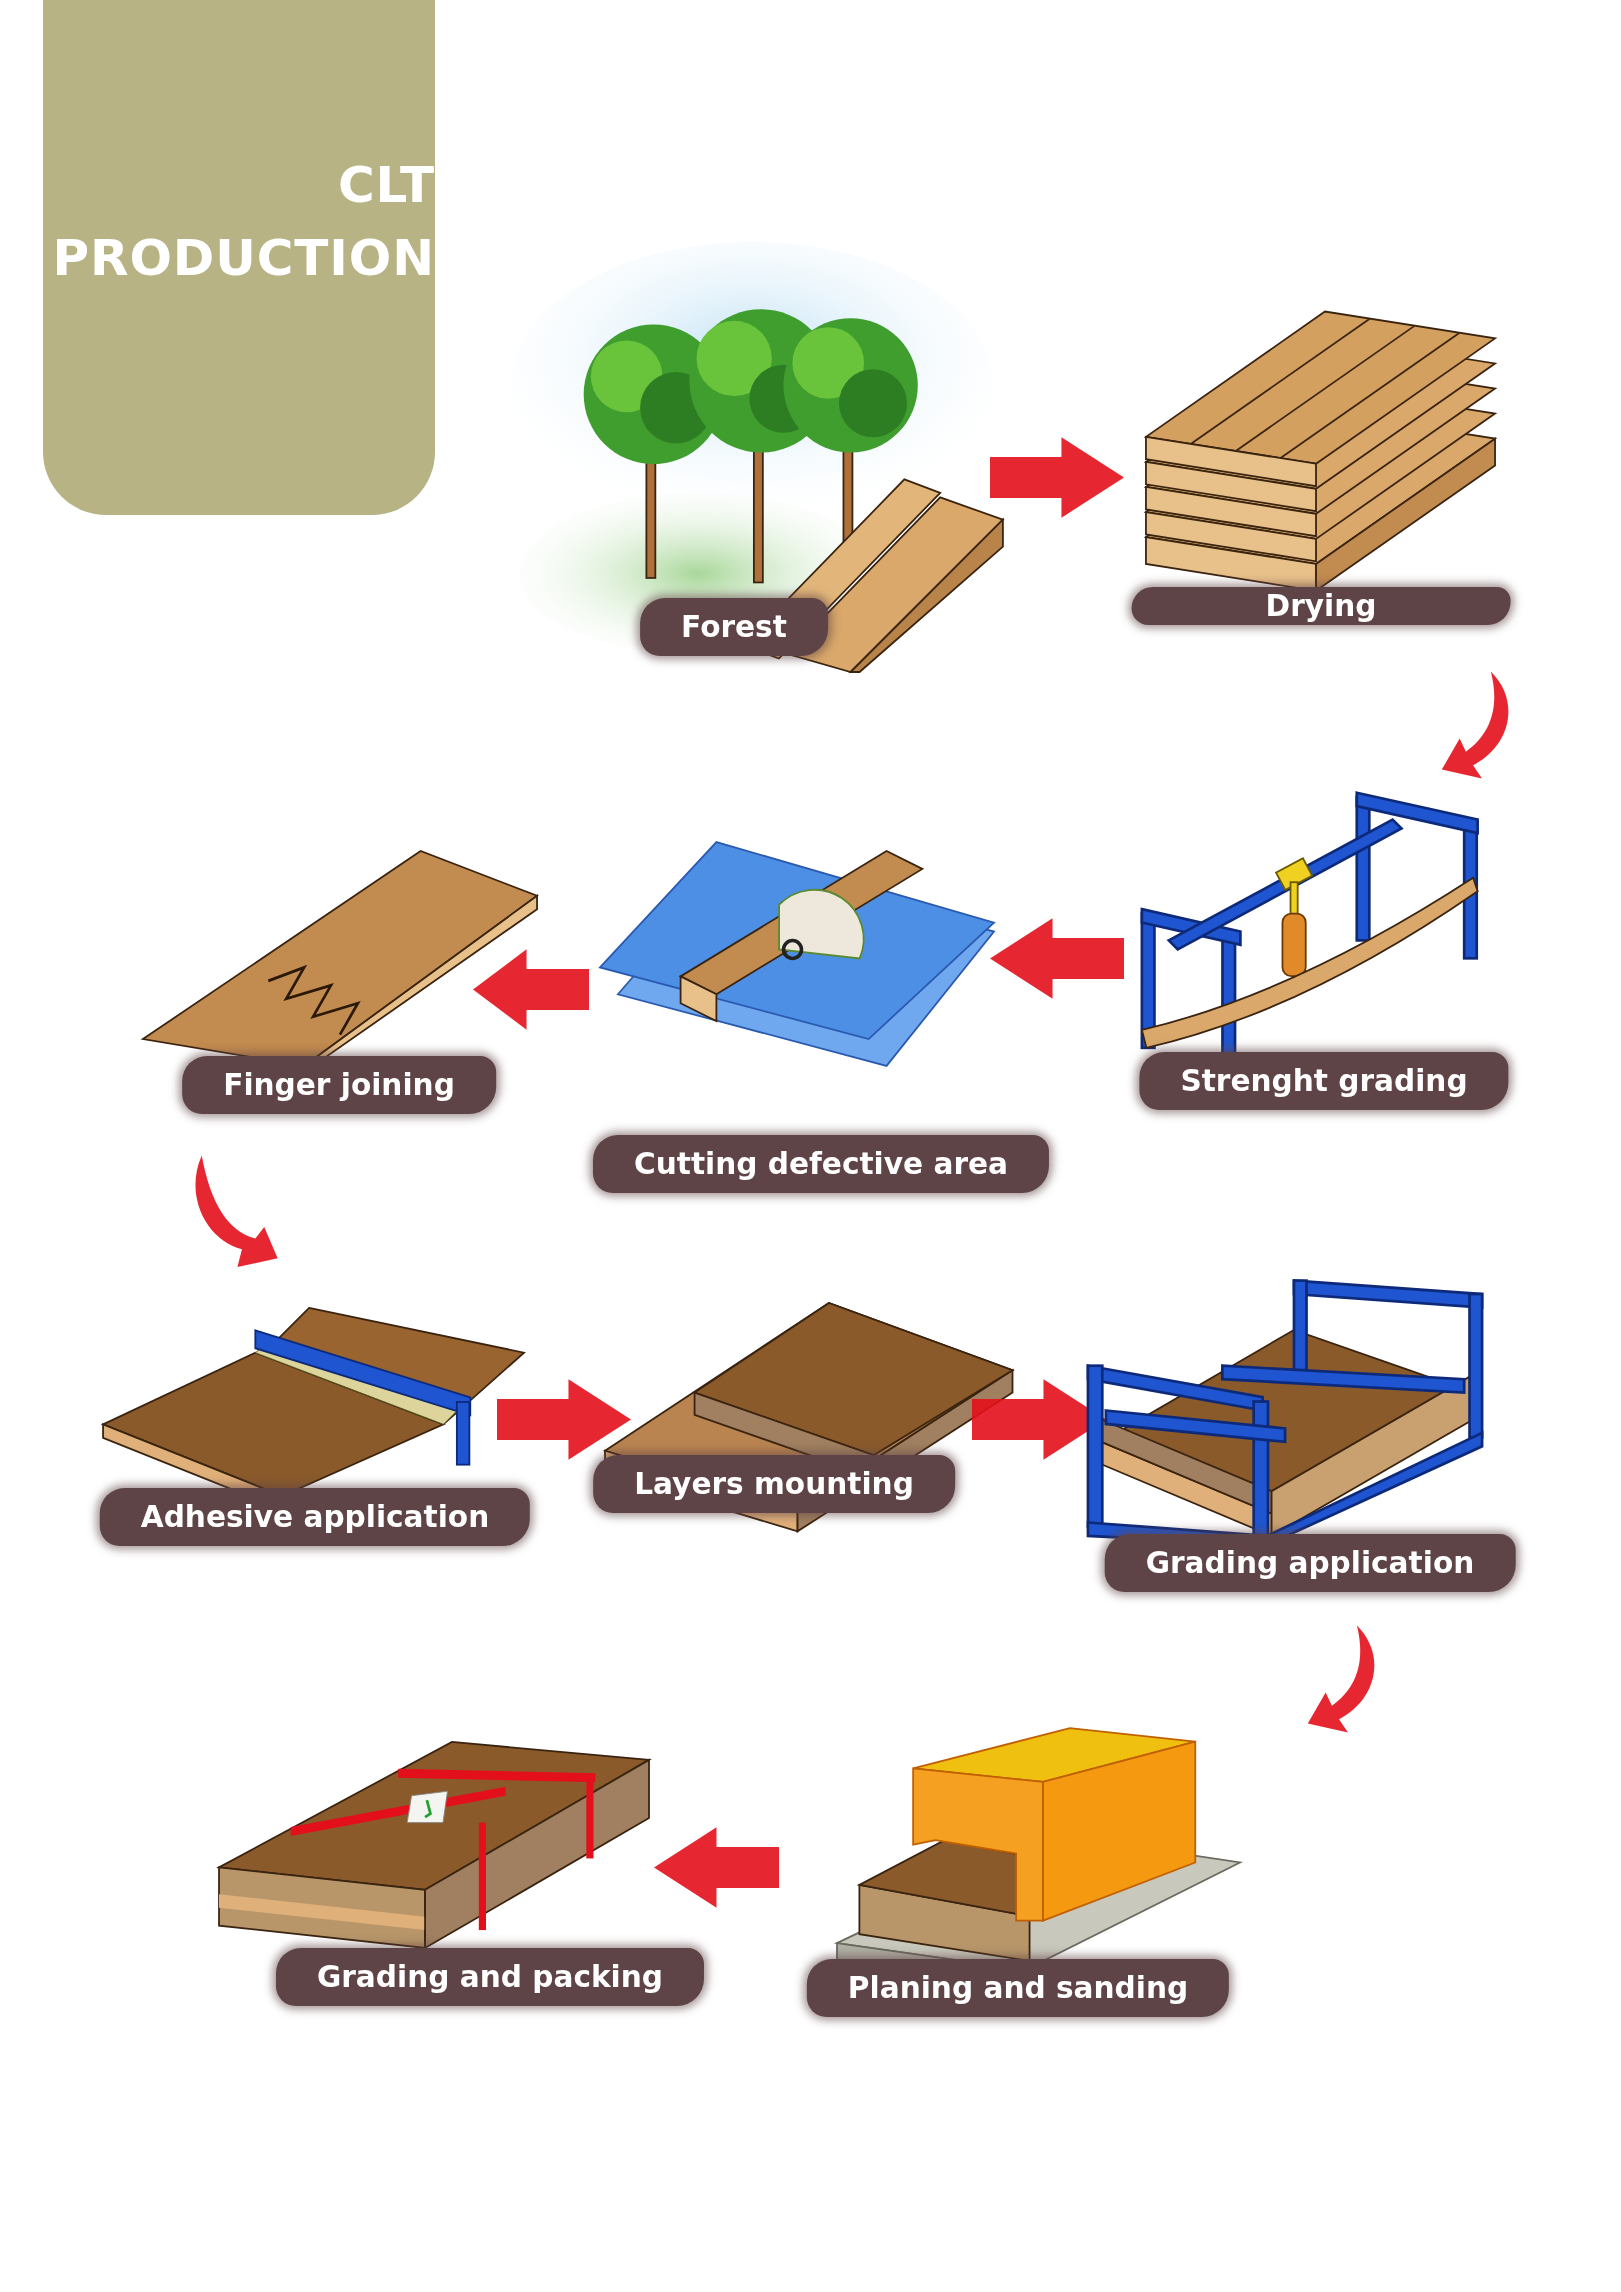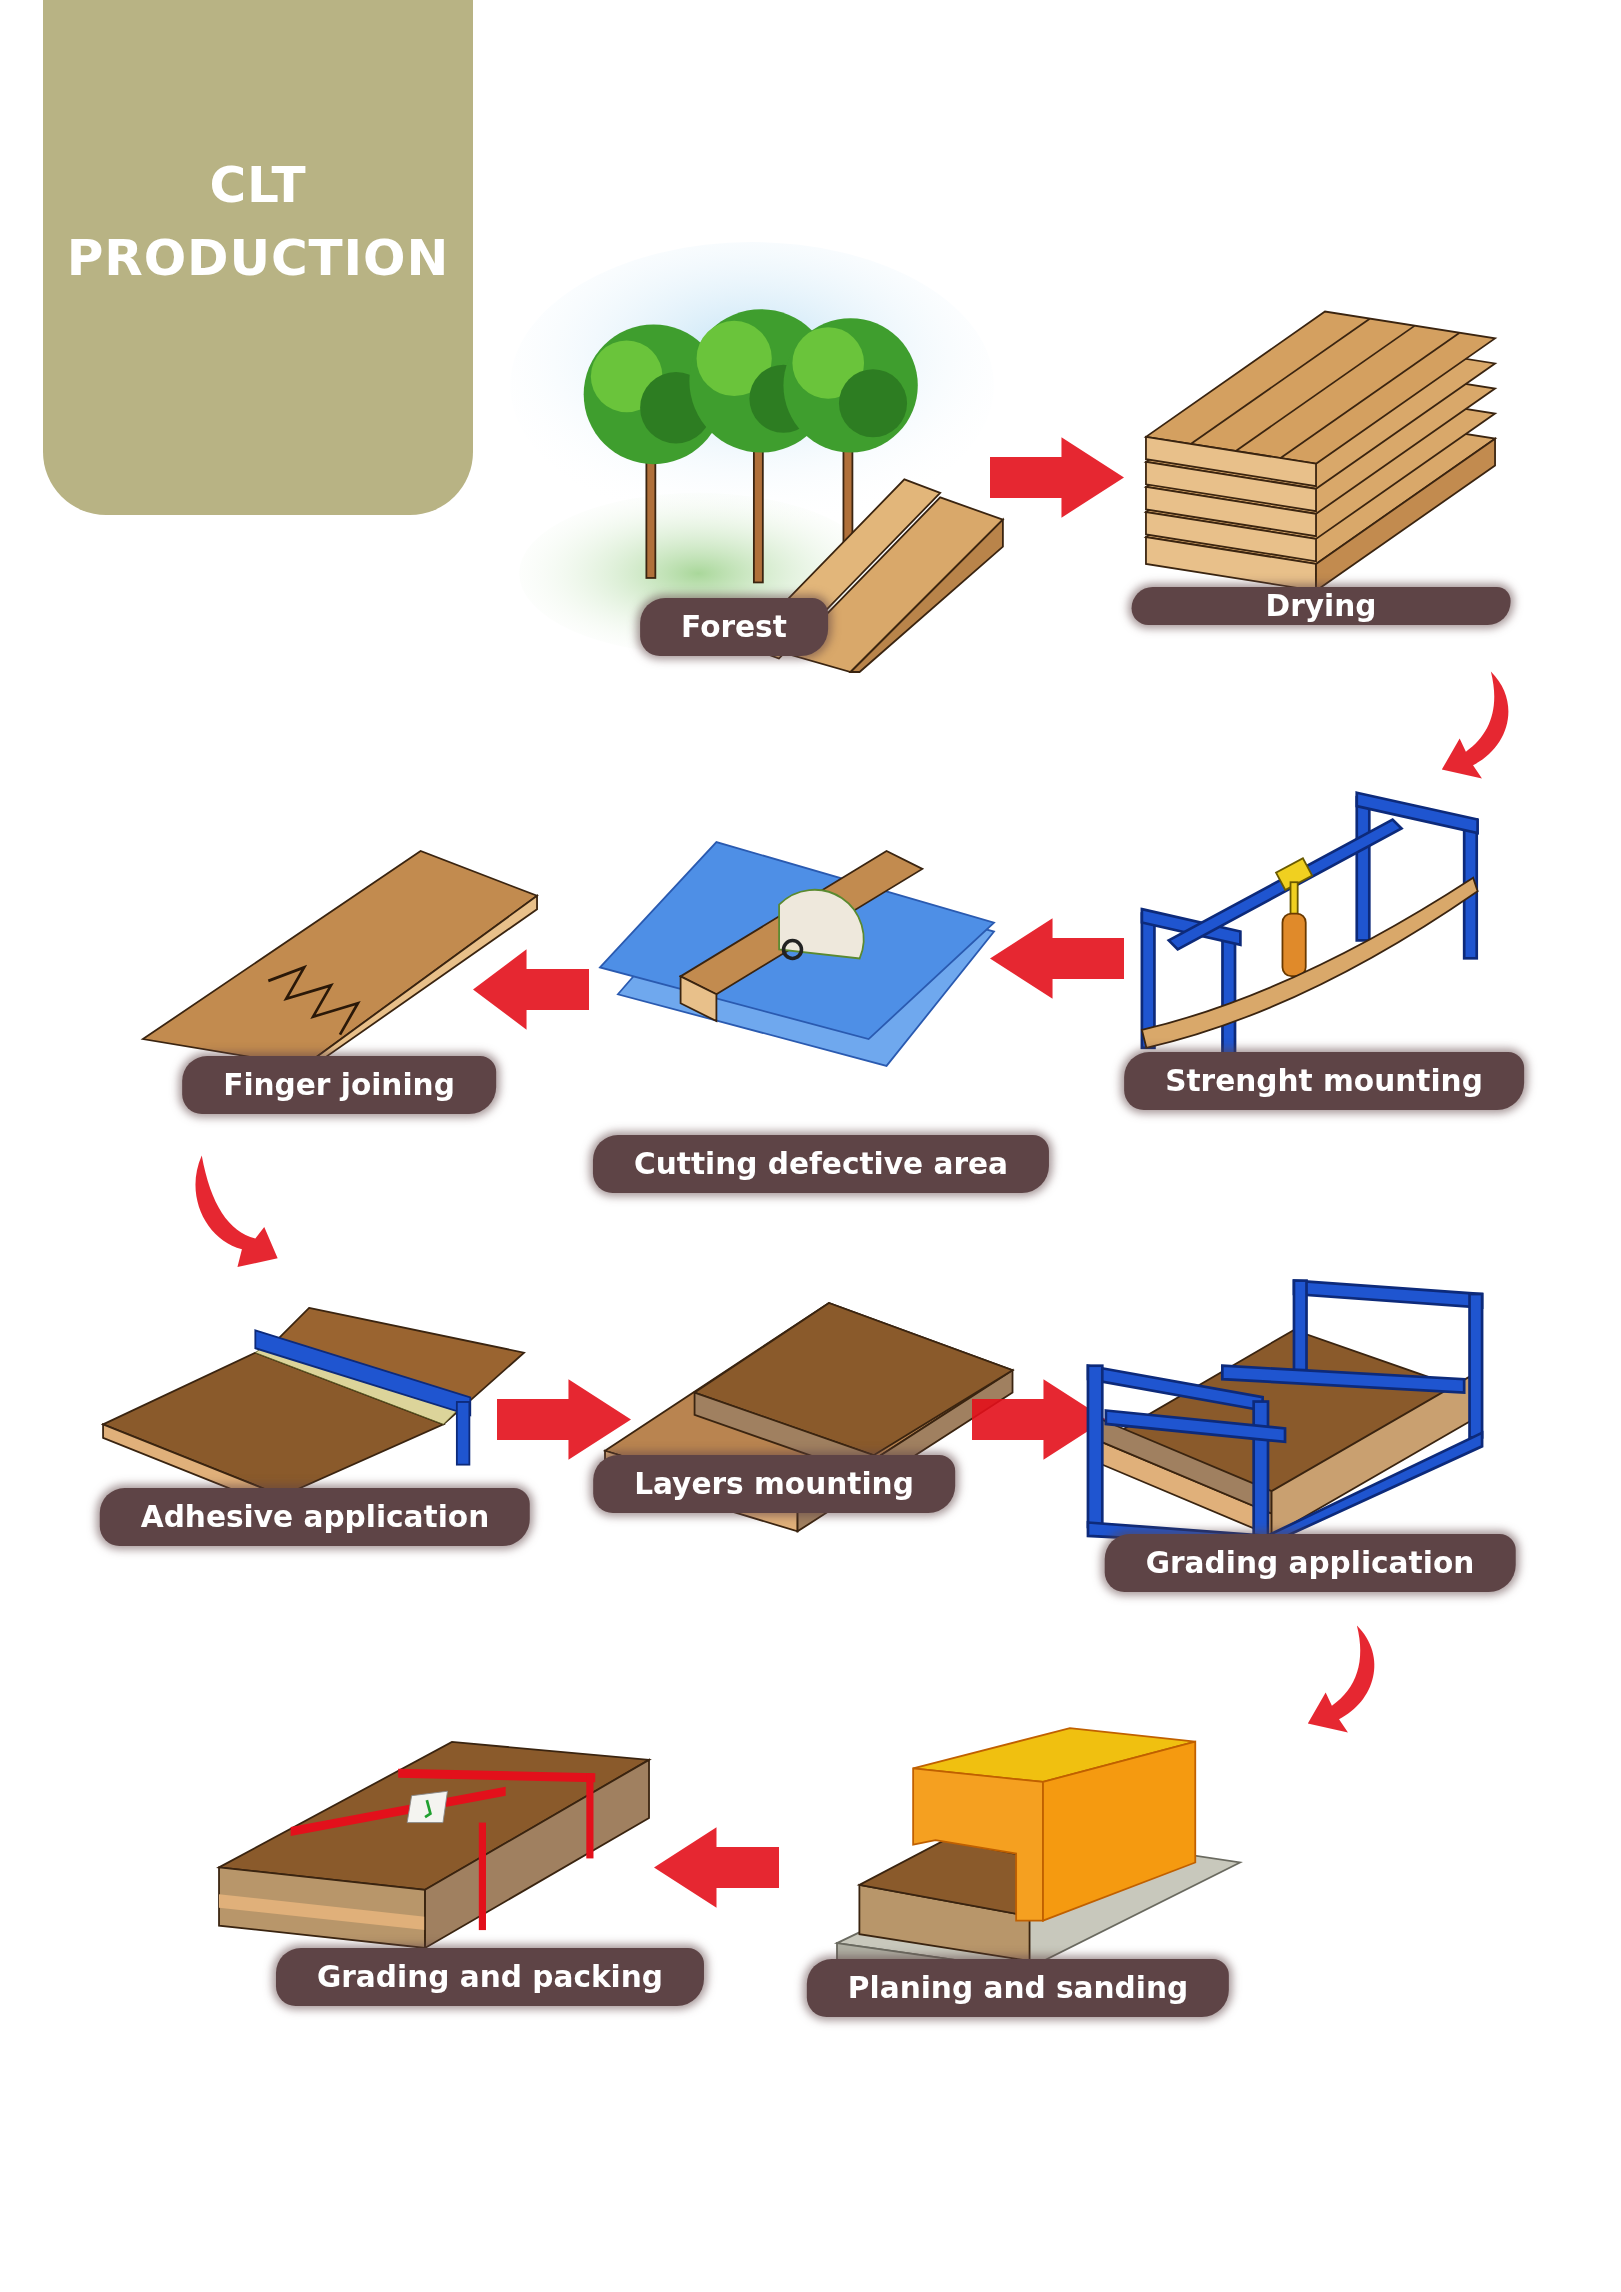--- a/index.html
+++ b/index.html
@@ -1,17 +1,17 @@
 <!DOCTYPE html>
 <html style="font-size:14.3px"><head>
 <meta charset="utf-8">
 <style>
   html,body{margin:0;padding:0;background:#ffffff;}
   body{width:1622px;height:2293px;position:relative;overflow:hidden;font-family:"DejaVu Sans","Liberation Sans",sans-serif;}
-  .title-box{position:absolute;left:43px;top:0;width:430px;height:515px;background:#b8b384;border-radius:0 0 63px 63px;display:flex;flex-direction:column;align-items:center;justify-content:center;padding-bottom:72px;box-sizing:border-box;}
+  .title-box{position:absolute;left:43px;top:0;width:392px;height:515px;background:#b8b384;border-radius:0 0 63px 63px;display:flex;flex-direction:column;align-items:flex-end;justify-content:center;padding-bottom:72px;box-sizing:border-box;}
   .title-line{color:#ffffff;font-weight:bold;font-size:50px;line-height:73px;letter-spacing:0.9px;text-align:center;font-family:"DejaVu Sans",sans-serif;}
   .label{position:absolute;transform:translate(-50%,-50%);background:#5e4446;color:#ffffff;font-weight:bold;font-size:29.6px;padding:12px 41px;white-space:nowrap;border-radius:25px 16px 27px 19.7px;box-shadow:0 0 9px 3.6px rgba(94,68,70,0.55);font-family:"DejaVu Sans",sans-serif;}
   svg{position:absolute;overflow:visible;}
 </style>
 </head>
 <body>
 
 <div class="title-box">
   <div class="title-line">CLT</div>
   <div class="title-line">PRODUCTION</div>
@@ -204,21 +204,21 @@
   <polygon points="80,105 320,60 320,70 80,115" fill="#e3101b"></polygon>
   <polygon points="200,40 420,45 420,55 200,50" fill="#e3101b"></polygon>
   <rect x="410" y="45" width="8" height="95" fill="#e3101b"></rect>
   <rect x="290" y="100" width="8" height="120" fill="#e3101b"></rect>
   <polygon points="215,70 255,65 250,100 210,100" fill="#f4f4f0" stroke="#888" stroke-width="1"></polygon>
   <path d="M232,75 L236,90 L230,94" stroke="#20a030" stroke-width="3" fill="none"></path>
 </svg>
 
 <div class="label" style="left:734px;top:627px;">Forest</div>
 <div class="label" style="left:1321px;top:606px;padding:2px 134px;">Drying</div>
-<div class="label" style="left:1324px;top:1081px;">Strenght mounting</div>
+<div class="label" style="left:1324px;top:1081px;">Strenght grading</div>
 <div class="label" style="left:821px;top:1132px;margin-top:32px;">Cutting defective area</div>
 <div class="label" style="left:339px;top:1085px;">Finger joining</div>
 <div class="label" style="left:315px;top:1517px;">Adhesive application</div>
 <div class="label" style="left:774px;top:1484px;">Layers mounting</div>
 <div class="label" style="left:1310px;top:1563px;">Grading application</div>
 <div class="label" style="left:1018px;top:1988px;">Planing and sanding</div>
 <div class="label" style="left:490px;top:1977px;text-align:center;">Grading and packing</div>
 
 
 </body></html>

